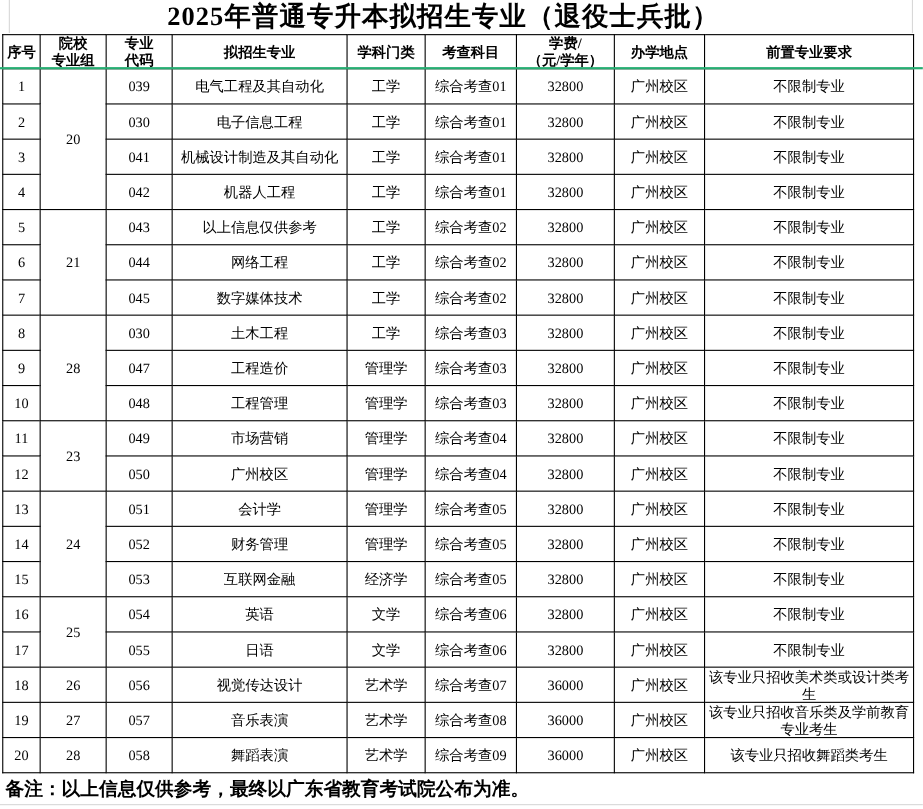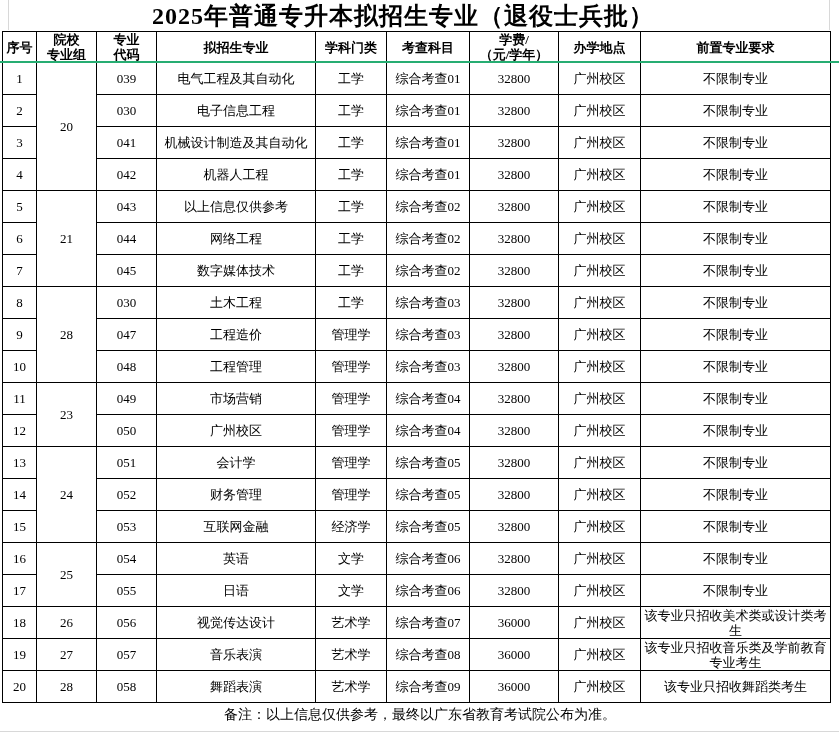--- a/index.html
+++ b/index.html
@@ -80,23 +80,23 @@
     left: 0;
     width: 839px;
     height: 2px;
     z-index: 5;
   }
   .note {
     position: absolute;
     top: 706px;
     left: 5px;
     width: 830px;
-    font-size: 14px;
-    font-weight: normal;
-    text-align: center;
+    font-size: 17px;
+    font-weight: bold;
+    text-align: left;
   }
 </style>
 </head>
 <body>
 
 <div class="page-title">2025年普通专升本拟招生专业（退役士兵批）</div>
 
 <div class="gridline-v left"></div>
 <div class="gridline-v right"></div>
 

